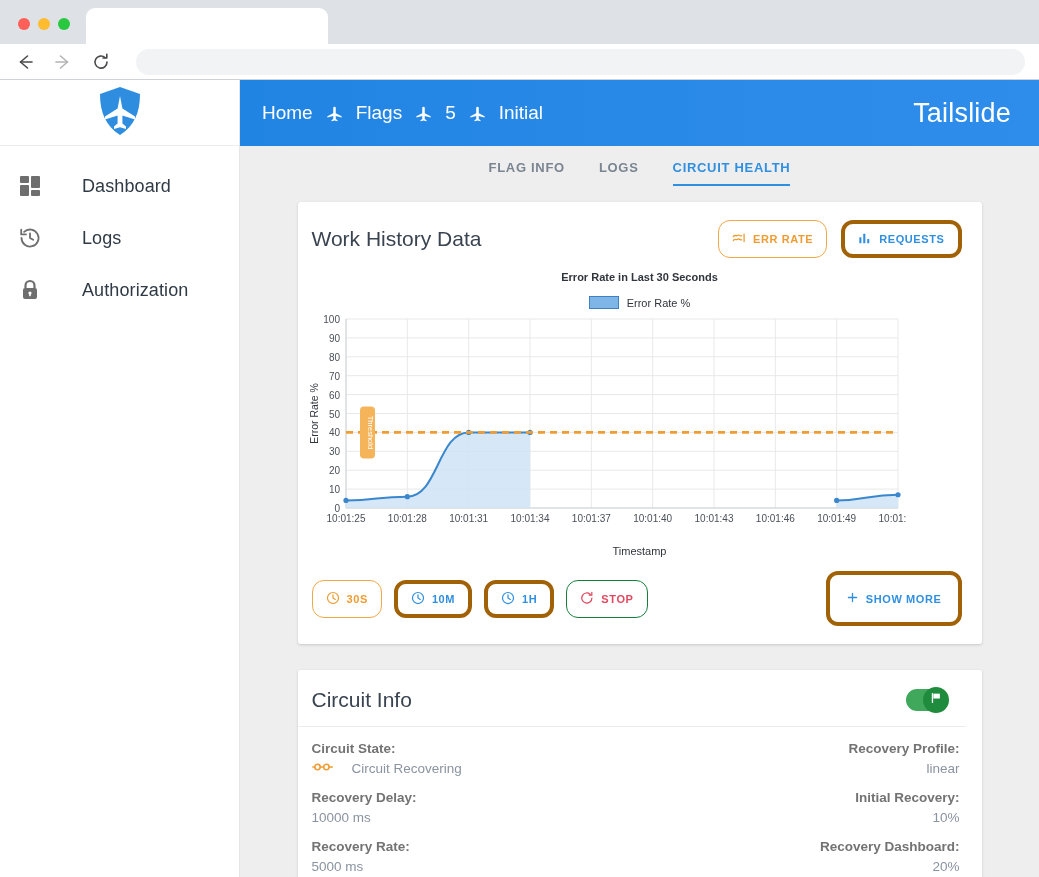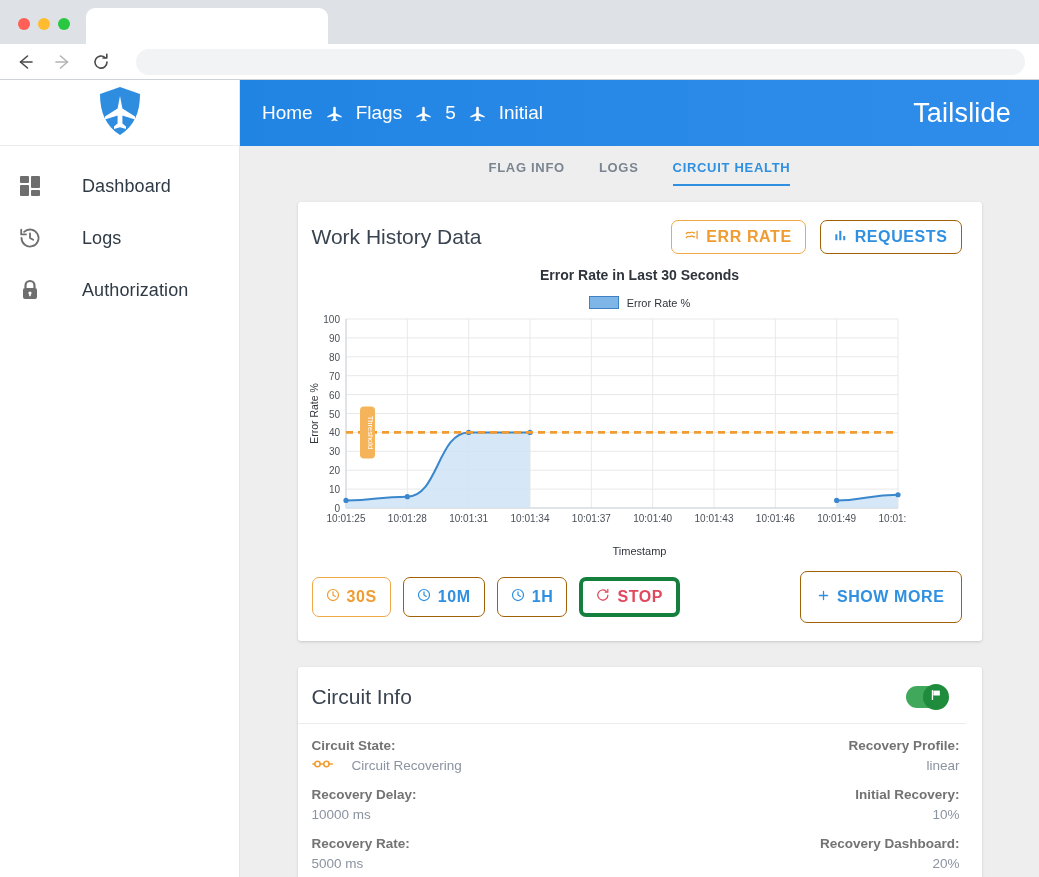--- a/index.html
+++ b/index.html
@@ -82,29 +82,29 @@
   .card {
     width: 684px; background: #fff; border-radius: 3px;
     box-shadow: 0 1px 3px rgba(0,0,0,.16);
   }
   .card + .card { margin-top: 26px; }
   .card-head { display: flex; align-items: center; justify-content: space-between; padding: 18px 20px 0 14px; }
   .card-title { font-size: 21px; color: #3a4451; font-weight: normal; }
   .head-btns { display: flex; gap: 14px; }
   .pill {
     display: flex; align-items: center; gap: 7px;
-    border-radius: 7px; padding: 7px 13px; background: #fff;
-    font-size: 16px; font-weight: bold; letter-spacing: .6px; cursor: pointer;
+    border-radius: 12px; padding: 7px 13px; background: #fff;
+    font-size: 11px; font-weight: bold; letter-spacing: .6px; cursor: pointer;
   }
   .pill.orange { border: 1px solid #f0a848; color: #ef9c32; }
-  .pill.blue { border: 1px solid #a16207; color: #2f8fe0; }
-  .pill.red { border: 4px solid #15803d; color: #e0485e; }
-
-  
-  .chart-title { text-align: center; font-size: 14px; font-weight: bold; color: #30353c; margin-top: 13px; }
+  .pill.blue { border: 4px solid #a16207; color: #2f8fe0; }
+  .pill.red { border: 1px solid #15803d; color: #e0485e; }
+
+  
+  .chart-title { text-align: center; font-size: 11px; font-weight: bold; color: #30353c; margin-top: 13px; }
   .legend { display: flex; align-items: center; justify-content: center; gap: 8px; margin-top: 13px; }
   .legend-swatch { width: 30px; height: 13px; background: #7fb6e8; border: 1px solid #3f7fc4; }
   .legend-label { font-size: 11px; color: #30353c; }
   .plot-wrap { padding: 4px 8px 0 8px; }
   .axis-x-title { text-align: center; font-size: 11px; color: #30353c; margin-top: 3px; }
 
   .card-foot {
     display: flex; align-items: center; justify-content: space-between;
     padding: 14px 20px 18px 14px;
   }

